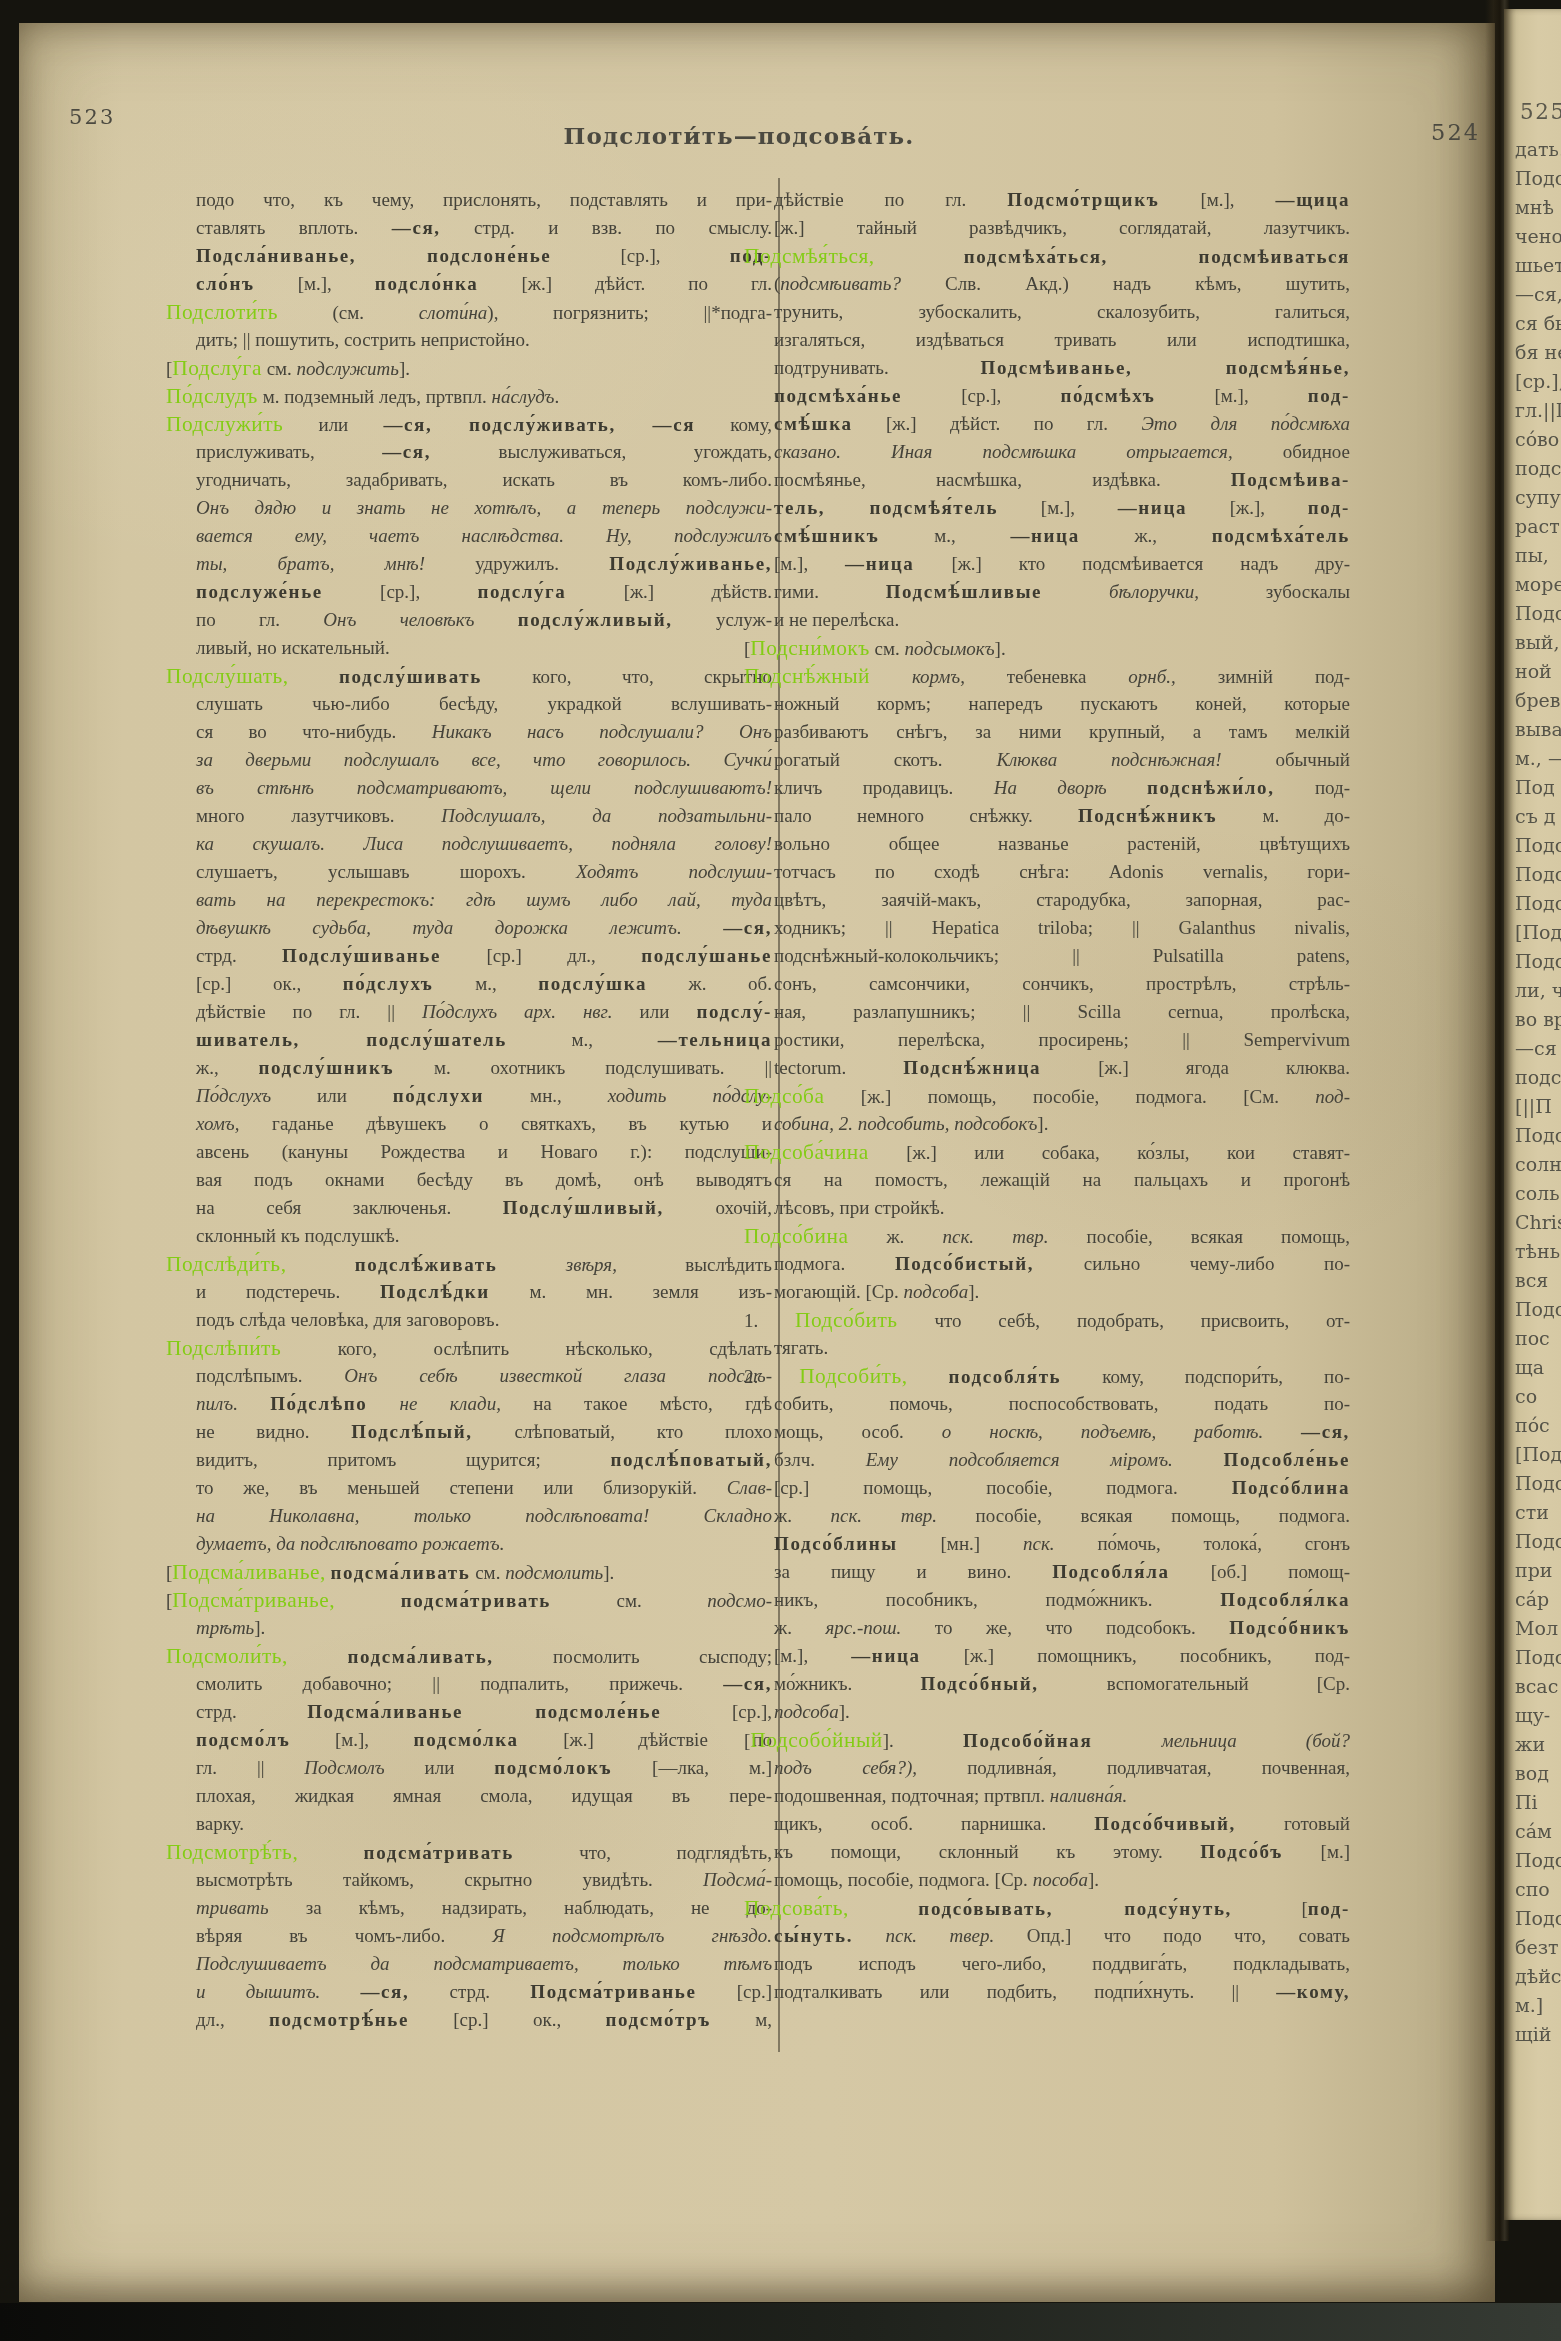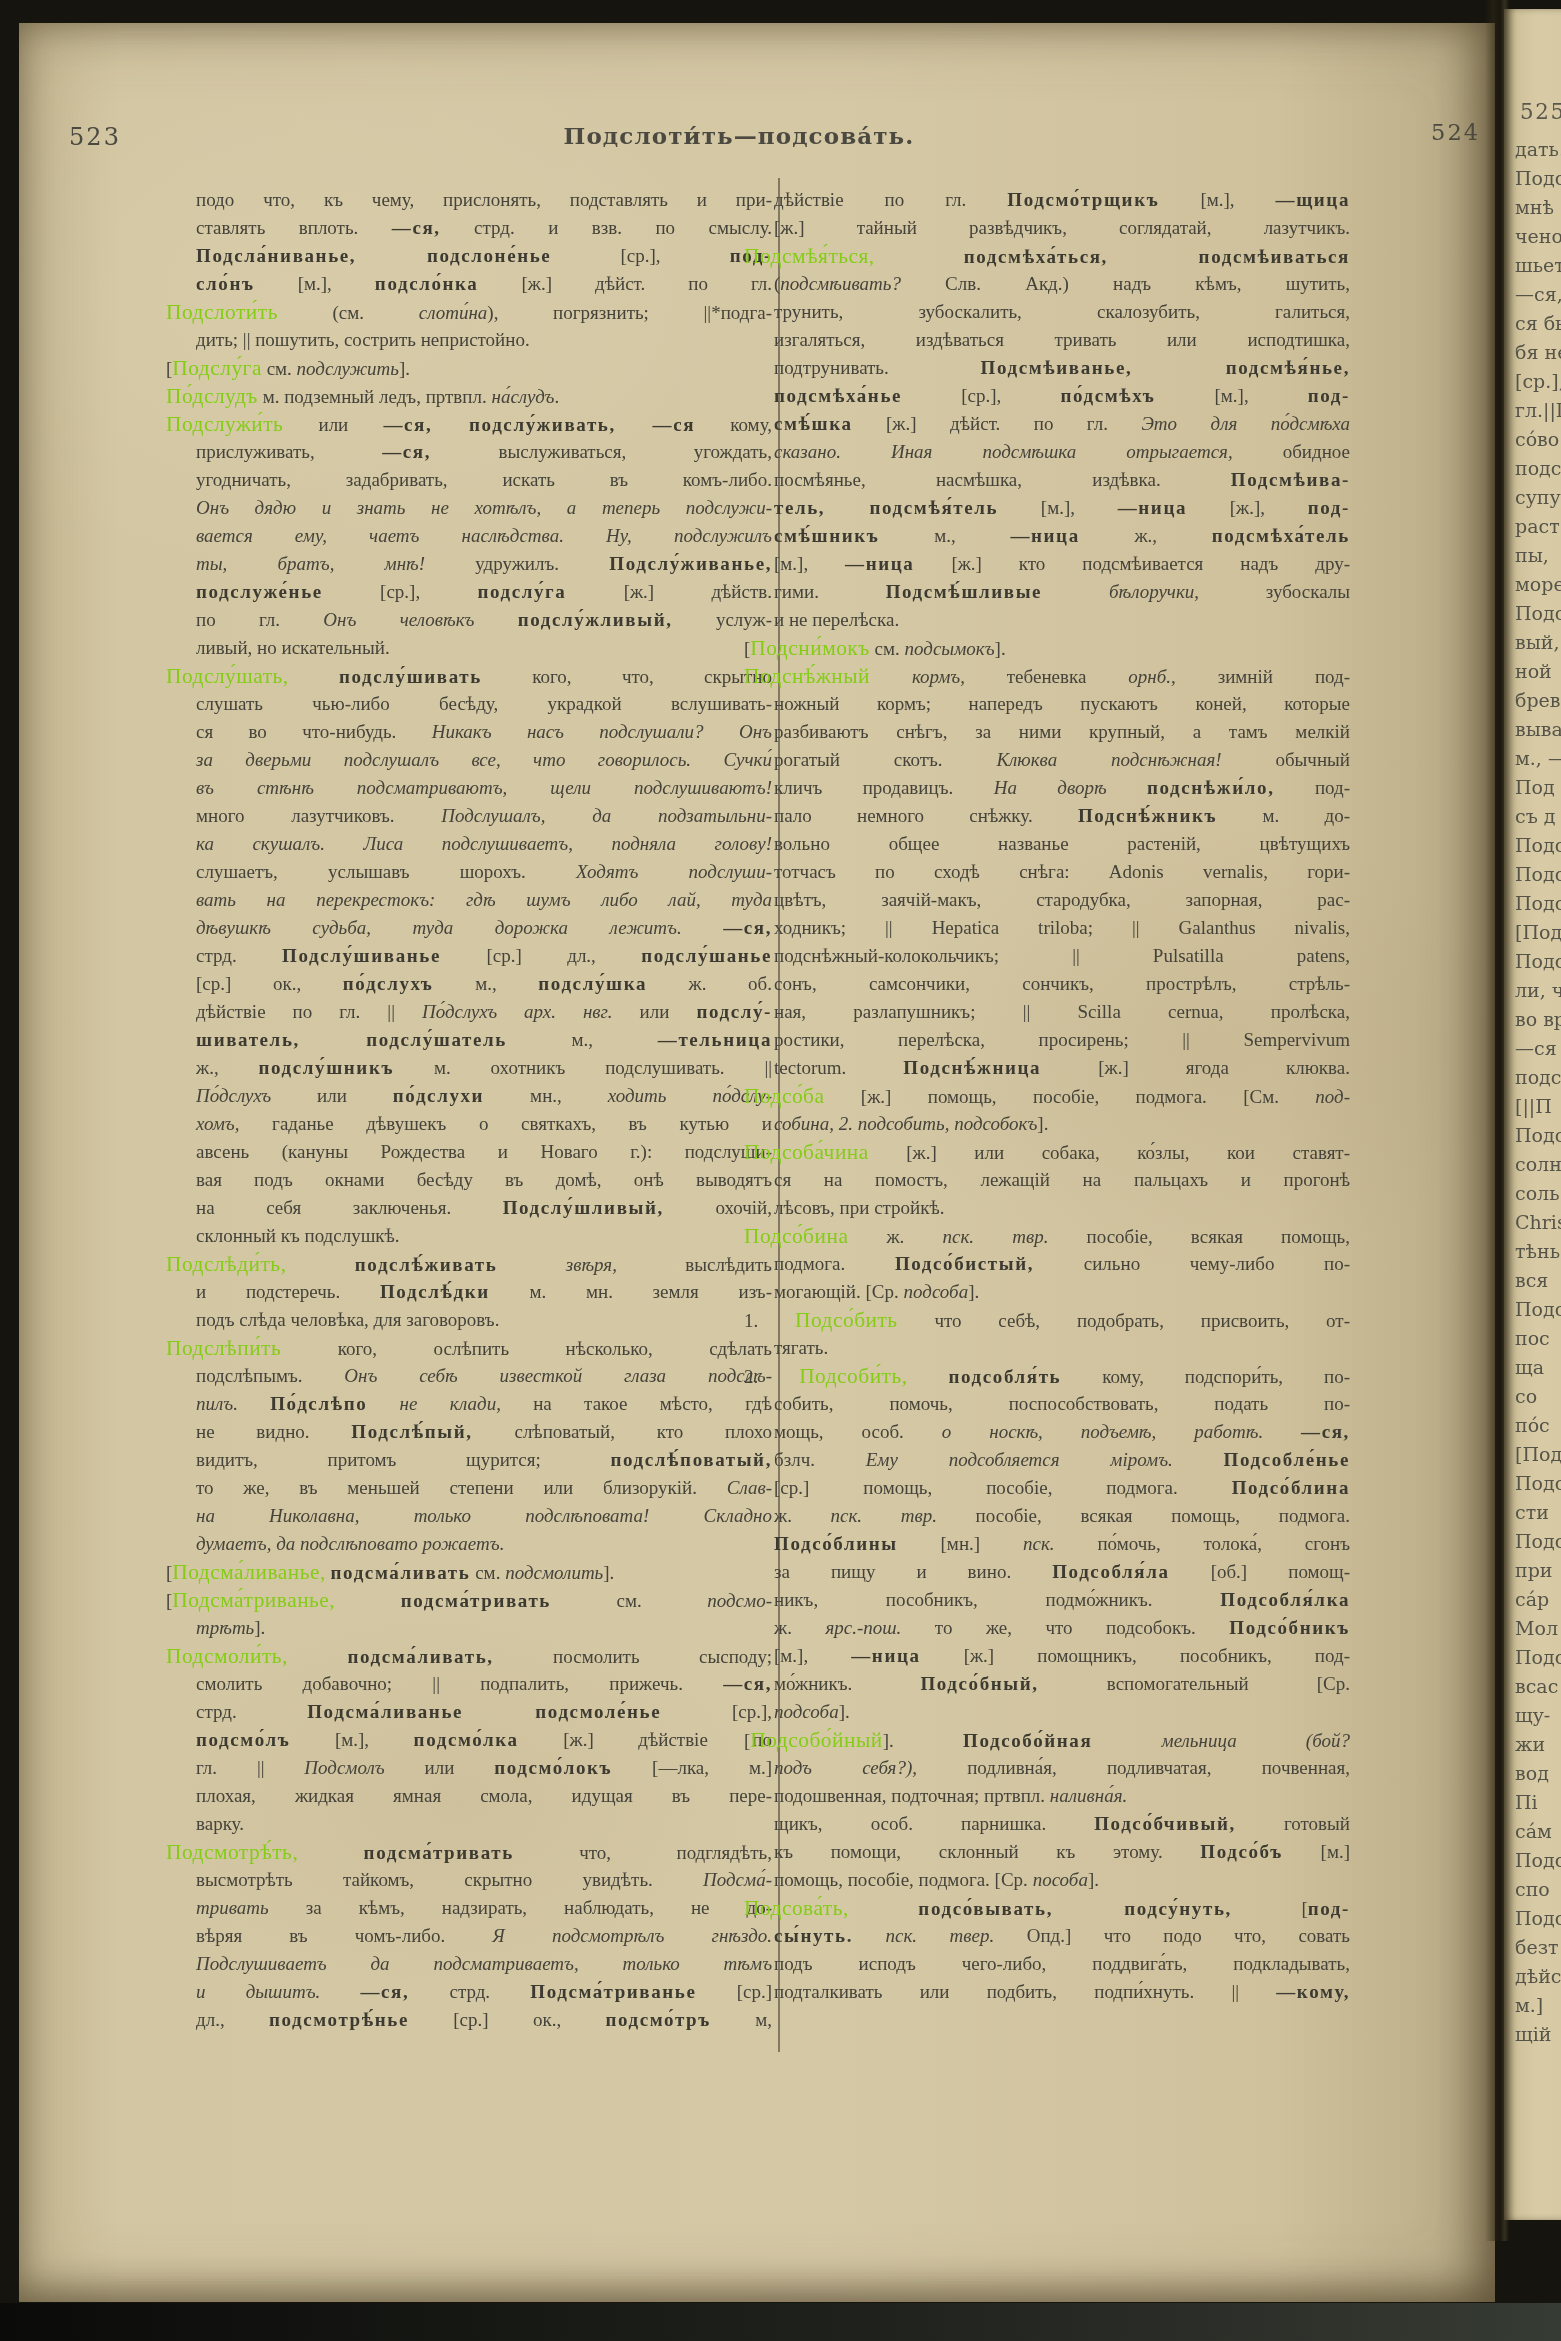--- a/index.html
+++ b/index.html
@@ -24,21 +24,21 @@
   }
   .gutter{
     position:absolute;left:1485px;top:0;width:23.6px;height:2241px;
     background:linear-gradient(90deg, rgba(60,50,30,0) 0%, rgba(55,45,26,.45) 35%, rgba(28,23,13,.85) 62%, rgba(110,98,72,.35) 82%, rgba(28,23,13,.6) 100%);
   }
   .floor{
     position:absolute;left:0;top:2303px;width:1561px;height:39px;
     background:linear-gradient(90deg,#0b0b09 0%,#1f221c 55%,#363b34 100%);
   }
   .hdr{position:absolute;color:#4b4940;}
-  #pn-left{left:69px;top:123px;font-size:24px;letter-spacing:2.1px;text-align:right;}
+  #pn-left{left:69px;top:105px;font-size:21px;letter-spacing:2.1px;text-align:right;}
   #title{left:739px;top:122px;transform:translateX(-50%);font-size:23px;font-weight:bold;letter-spacing:1.1px;white-space:nowrap;}
   #pn-right{left:1431px;top:119px;font-size:22.5px;letter-spacing:2.1px;}
   .col{
     position:absolute;top:186px;width:606px;
     color:#45433a;font-size:19px;line-height:28px;font-family:Liberation Serif, serif;
   }
   #col-left{left:166px;}
   #col-right{left:744px;}
   .line{
     height:28px;white-space:nowrap;

